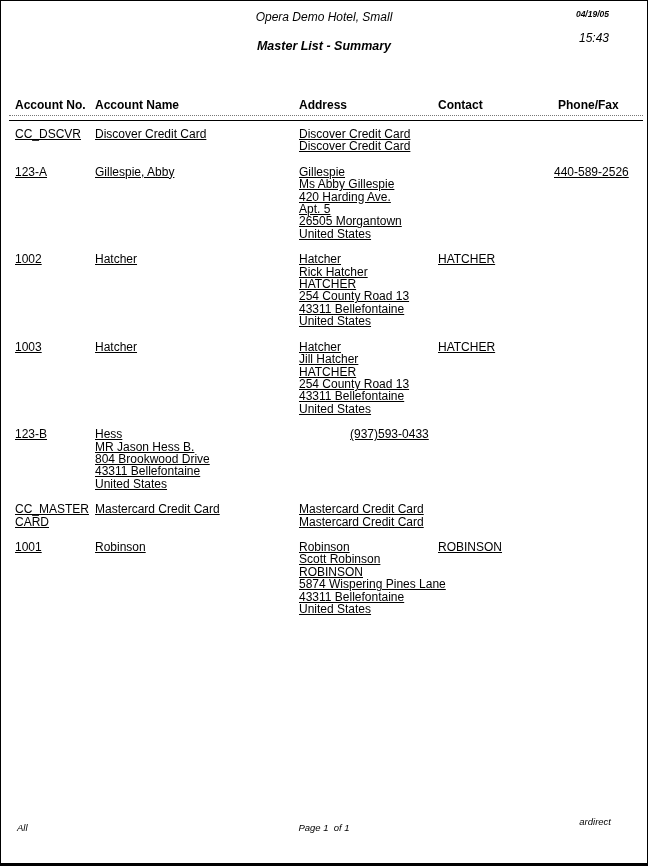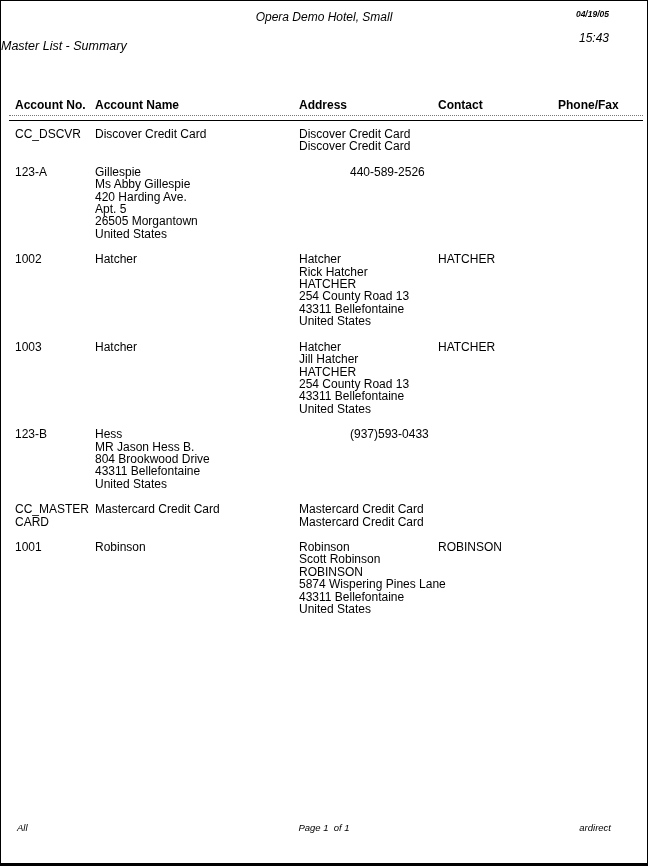--- a/index.html
+++ b/index.html
@@ -22,21 +22,21 @@
   .report-date {
     position:absolute; top:8px; right:38px;
     font-style:italic; font-size:8.5px;font-weight:bold;
   }
   .report-time {
     position:absolute; top:30px; right:38px;
     font-style:italic; font-size:12px;
   }
   .report-title {
     position:absolute; top:38px; left:0; width:100%;
-    text-align:left; font-style:italic; font-weight:normal; font-size:12.5px;
+    text-align:center; font-style:italic; font-weight:bold; font-size:12.5px;
   }
   
   .report-table {
     position:absolute; top:97px; left:8px; width:634px;
     font-size:12px;
   }
   .thead {
     display:flex; padding:0 0 3px 6px;
     font-weight:bold;
     border-bottom:1px dotted #777777;
@@ -45,31 +45,32 @@
   .col-account-no   { width:80px;  flex:none; }
   .col-account-name { width:204px; flex:none; }
   .col-address      { width:139px; flex:none; }
   .col-contact      { width:116px; flex:none; }
   .col-phone        { width:85px;  flex:none; }
   .thead .col-phone { padding-left:4px; box-sizing:border-box; }
   .tbody { margin-top:7px; }
   .trow {
     display:flex; padding-left:6px; margin-bottom:13px;
     line-height:12.4px;
+    text-decoration:underline;
   }
   .trow .col-account-no { word-break:break-all; padding-right:1px; box-sizing:border-box; }
   .addr-line { white-space:nowrap; }
   
   .footer {
     position:absolute; bottom:30px; left:0; width:100%;
     font-style:italic; font-size:9.5px;
   }
   .footer-left   { position:absolute; left:16px; bottom:0; }
   .footer-center { position:absolute; left:0; right:0; bottom:0; text-align:center; white-space:pre; }
-  .footer-right  { position:absolute; right:36px; bottom:0; }
+  .footer-right  { position:absolute; right:36px; bottom:6px; }
 </style>
 </head>
 <body>
 
 <div class="page">
 
   <div class="hotel-name">Opera Demo Hotel, Small</div>
   <div class="report-date">04/19/05</div>
   <div class="report-time">15:43</div>
   <div class="report-title">Master List - Summary</div>
@@ -92,20 +93,21 @@
     <div class="col-address">
             <div class="addr-line">Discover Credit Card</div>
             <div class="addr-line">Discover Credit Card</div>
           </div>
     <div class="col-contact"></div>
     <div class="col-phone"></div>
   </div>
 
   <div class="trow">
     <div class="col-account-no">123-A</div>
+    <div class="col-account-name">Gillespie, Abby</div>
     <div class="col-address">
             <div class="addr-line">Gillespie</div>
             <div class="addr-line">Ms Abby Gillespie</div>
             <div class="addr-line">420 Harding Ave.</div>
             <div class="addr-line">Apt. 5</div>
             <div class="addr-line">26505 Morgantown</div>
             <div class="addr-line">United States</div>
           </div>
     <div class="col-contact"></div>
     <div class="col-phone">440-589-2526</div>

